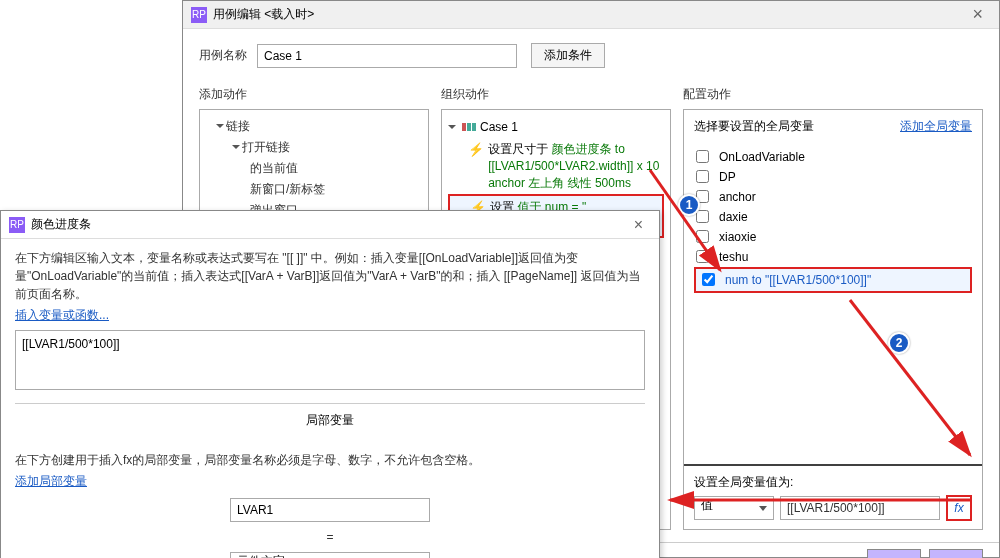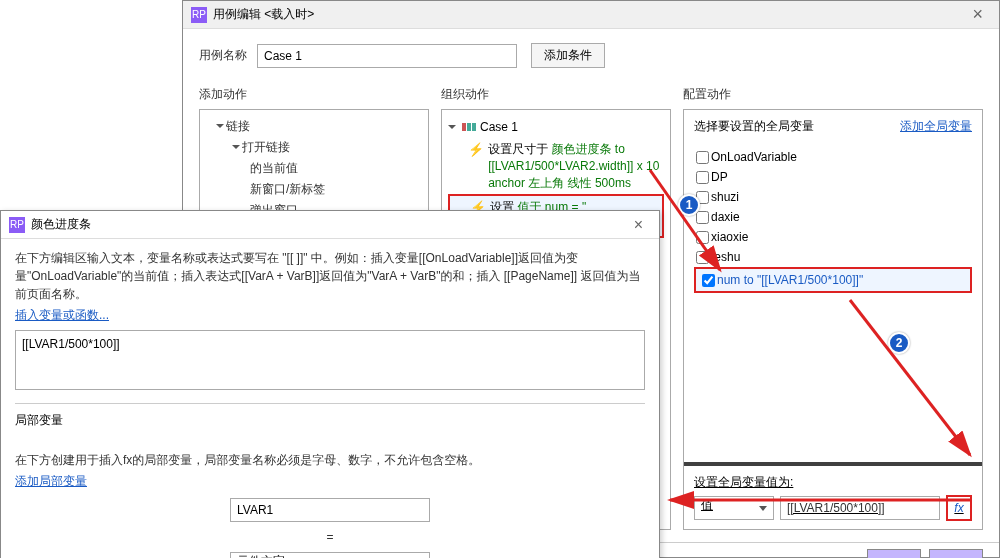--- a/index.html
+++ b/index.html
@@ -34,42 +34,42 @@
     .bolt { color: #444; font-size: 13px; }
     .action-text { flex: 1; }
     .action-green { color: #0a7a0a; }
     .action-blue { color: #1a5bc4; }
     .highlighted { border: 2px solid #d22; background: #eef5ff; }
     
     .config-col .col-body { display: flex; flex-direction: column; padding: 0; }
     .config-top-row { display: flex; justify-content: space-between; padding: 8px 10px; align-items: center; }
     .link-text { color: #1a5bc4; text-decoration: underline; cursor: pointer; }
     .var-list { padding: 4px 10px; flex: 1; }
-    .var-item { display: flex; align-items: flex-end; gap: 2px; padding: 3px 2px; }
+    .var-item { display: flex; align-items: flex-start; gap: 10px; padding: 3px 2px; }
     .var-item input[type=checkbox] { width: 13px; height: 13px; }
     .var-highlighted { border: 2px solid #d22; background: #eef5ff; padding: 4px 6px; }
     
-    .config-bottom { border-top: 4px solid #404040; padding: 8px 10px; text-decoration: underline; }
+    .config-bottom { border-top: 2px solid #404040; padding: 8px 10px; }
     .config-bottom-row { display: flex; align-items: center; gap: 6px; margin-top: 4px; }
     .sel-box { border: 1px solid #aaa; height: 24px; padding: 0 20px 0 6px; background: #fff; position: relative; width: 80px; }
     .sel-box::after { content: ""; position: absolute; right: 6px; top: 9px; border-left: 4px solid transparent; border-right: 4px solid transparent; border-top: 5px solid #555; }
     .val-input { border: 1px solid #aaa; height: 24px; width: 160px; padding: 0 6px; color: #999; }
     .val-input.dark { color: #333; }
     .fx-btn { border: 2px solid #d22; width: 26px; height: 26px; display: flex; align-items: center; justify-content: center; color: #1a5bc4; font-style: italic; cursor: pointer; }
     
     .dlg-buttons { display: flex; gap: 8px; justify-content: flex-end; padding: 6px 16px; border-top: 1px solid #ccc; }
     .btn { padding: 16px 14px; border: 1px solid #888; background: #c4b5fd; cursor: pointer; }
     
     .edit-text-dlg { position: absolute; left: 0; top: 210px; width: 660px; border: 1px solid #888; background: #fff; box-shadow: 2px 2px 6px rgba(0,0,0,0.2); }
     .etd-title { height: 28px; border-bottom: 1px solid #ddd; display: flex; align-items: center; padding: 0 8px; }
     .etd-title .win-close { font-size: 16px; }
     .etd-body { padding: 10px 14px; }
     .etd-desc { color: #333; line-height: 1.5; }
     .etd-textarea { width: 100%; height: 60px; border: 1px solid #aaa; padding: 6px; margin-top: 6px; resize: none; }
-    .etd-section-h { margin-top: 10px; border-top: 1px solid #ccc; padding-top: 8px; }
+    .etd-section-h { margin-top: 10px; border-top: 1px solid #ccc; padding-top: 8px; text-align: center; }
     .etd-localvar-row { display: flex; gap: 8px; align-items: center; margin-top: 8px; flex-direction: column; }
     .lv-name { width: 200px; height: 24px; border: 1px solid #aaa; padding: 0 6px; }
     .eq-sign { color: #333; }
     .lv-type { width: 200px; height: 24px; border: 1px solid #aaa; padding: 0 6px; position: relative; background: #fff; }
     .lv-type::after { content: ""; position: absolute; right: 6px; top: 9px; border-left: 4px solid transparent; border-right: 4px solid transparent; border-top: 5px solid #555; }
     .lv-target { width: 150px; height: 24px; border: 1px solid #aaa; padding: 0 6px; position: relative; background: #fff; }
     .lv-target::after { content: ""; position: absolute; right: 6px; top: 9px; border-left: 4px solid transparent; border-right: 4px solid transparent; border-top: 5px solid #555; }
     .del-x { color: #d22; font-size: 18px; font-weight: bold; cursor: pointer; }
     .etd-buttons { display: flex; gap: 8px; justify-content: flex-end; padding: 8px 14px 10px; }
     
@@ -144,21 +144,21 @@
           <div class="var-item">
               <input type="checkbox" style="">
               <span>OnLoadVariable</span>
             </div>
           <div class="var-item">
               <input type="checkbox" style="">
               <span>DP</span>
             </div>
           <div class="var-item">
               <input type="checkbox" style="">
-              <span>shuzi</span>
+              <span>anchor</span>
             </div>
           <div class="var-item">
               <input type="checkbox" style="">
               <span>daxie</span>
             </div>
           <div class="var-item">
               <input type="checkbox" style="">
               <span>xiaoxie</span>
             </div>
           <div class="var-item">

